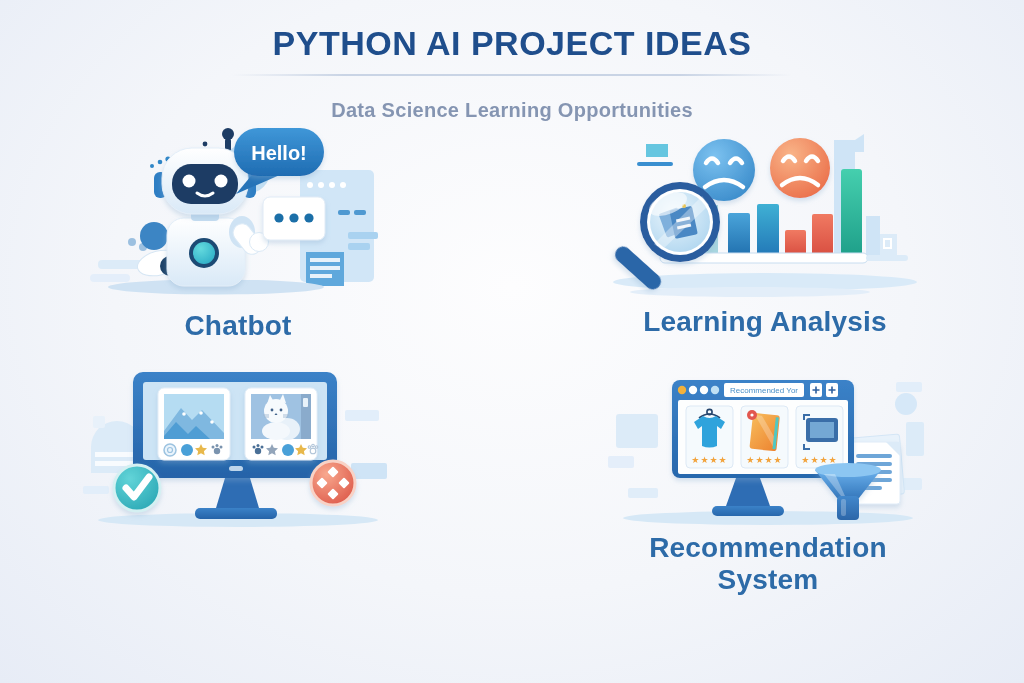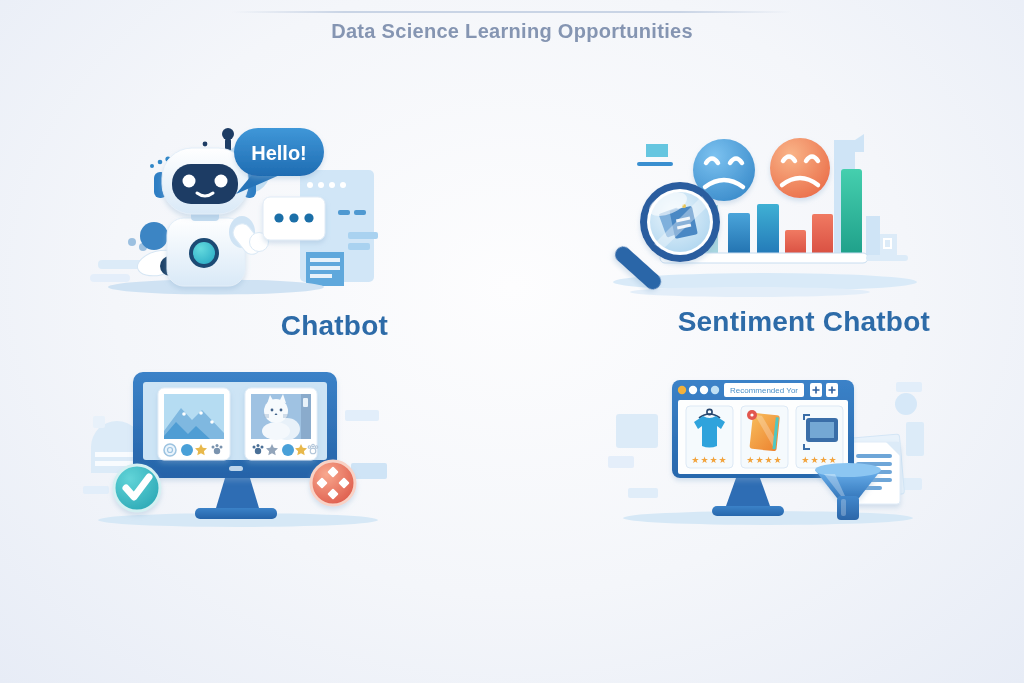--- a/index.html
+++ b/index.html
@@ -5,35 +5,36 @@
   html,body{margin:0;padding:0;background:#e9edf6;}
   .stage{
     position:relative;width:1024px;height:683px;overflow:hidden;
     background:radial-gradient(ellipse at 50% 42%, #fdfdfe 0%, #f4f6fa 55%, #e7ecf6 100%);
     font-family:"Liberation Sans", sans-serif;
   }
   .header{position:absolute;top:0;left:0;right:0;text-align:center;}
   .title{margin-top:24px;font-size:34px;font-weight:bold;color:#1f4e8c;letter-spacing:.5px;}
   .divider{width:560px;height:2px;margin:11px auto 0;
     background:linear-gradient(90deg, rgba(201,212,229,0), #c9d4e5 20%, #c9d4e5 80%, rgba(201,212,229,0));}
-  .subtitle{margin-top:7px;font-size:20px;font-weight:bold;color:#8595b2;letter-spacing:.3px;}
-  .figure{position:absolute;text-align:right;}
+  .subtitle{margin-top:23px;font-size:20px;font-weight:bold;color:#8595b2;letter-spacing:.3px;}
+  .figure{position:absolute;text-align:center;}
   .figure svg{display:block;margin:0 auto;}
   .figure-label{font-size:28px;font-weight:bold;color:#2d6ba8;margin-top:4px;letter-spacing:.2px;}
   .fig-chatbot{left:88px;top:114px;width:300px;}
   .fig-sentiment{left:600px;top:122px;width:330px;}
   .fig-imgclass{left:83px;top:358px;width:310px;}
   .fig-recommend{left:608px;top:358px;width:320px;}
 </style>
 </head>
 <body>
 
 <div class="stage">
 
   <div class="header">
+    <div class="title">PYTHON AI PROJECT IDEAS</div>
     <div class="divider"></div>
     <div class="subtitle">Data Science Learning Opportunities</div>
   </div>
 
   <div class="figure fig-chatbot">
     <svg width="300" height="192" viewBox="0 0 300 192">
       <defs>
         <linearGradient id="cBubble" x1="0" y1="0" x2="0" y2="1">
           <stop offset="0" stop-color="#3f97d8"></stop>
             <stop offset="1" stop-color="#1f6cb2"></stop>
@@ -211,21 +212,21 @@
         <circle cx="80" cy="100" r="30" fill="url(#sGlass)"></circle>
         <rect x="62" y="88" width="20" height="25" rx="2" fill="#7fb0dc" transform="rotate(-20 72 100)"></rect>
         <rect x="72" y="86" width="23" height="29" rx="2" fill="#4a88c4" transform="rotate(-12 83 100)"></rect>
         <rect x="76" y="96" width="14" height="3" fill="#ffffff" opacity="0.9" transform="rotate(-12 83 97)"></rect>
         <rect x="77" y="103" width="14" height="3" fill="#ffffff" opacity="0.9" transform="rotate(-12 84 104)"></rect>
         <circle cx="84" cy="84" r="2" fill="#e8c558"></circle>
         <ellipse cx="68" cy="82" rx="20" ry="10" fill="#ffffff" opacity="0.6" transform="rotate(-22 68 82)"></ellipse>
         <polygon points="54,122 102,74 109,83 62,128" fill="#ffffff" opacity="0.35"></polygon>
       </g>
     </svg>
-    <div class="figure-label">Sentiment Chatbot</div>
+    <div class="figure-label">Learning Analysis</div>
   </div>
 
   <div class="figure fig-imgclass">
     <svg width="310" height="170" viewBox="0 0 310 170">
       <defs>
         <linearGradient id="iFrame" x1="0" y1="0" x2="0" y2="1">
           <stop offset="0" stop-color="#3b82c8"></stop>
             <stop offset="1" stop-color="#2563a8"></stop>
         </linearGradient>
         <radialGradient id="iCheck" cx="0.35" cy="0.3" r="0.95">
@@ -436,15 +437,16 @@
       </g>
 
       <g>
         <polygon points="207,112 273,112 251,140 229,140" fill="url(#rFunnel)" filter="url(#rShadow)"></polygon>
         <ellipse cx="240" cy="112" rx="33" ry="7" fill="#8cc6f2"></ellipse>
         <polygon points="216,116 227,116 237,138 233,138" fill="#ffffff" opacity="0.3"></polygon>
         <rect x="229" y="138" width="22" height="24" rx="4" fill="url(#rStem)"></rect>
         <rect x="233" y="141" width="5" height="17" rx="2" fill="#ffffff" opacity="0.25"></rect>
       </g>
     </svg>
+    <div class="figure-label">Recommendation System</div>
   </div>
 
 </div>
 
 </body></html>

